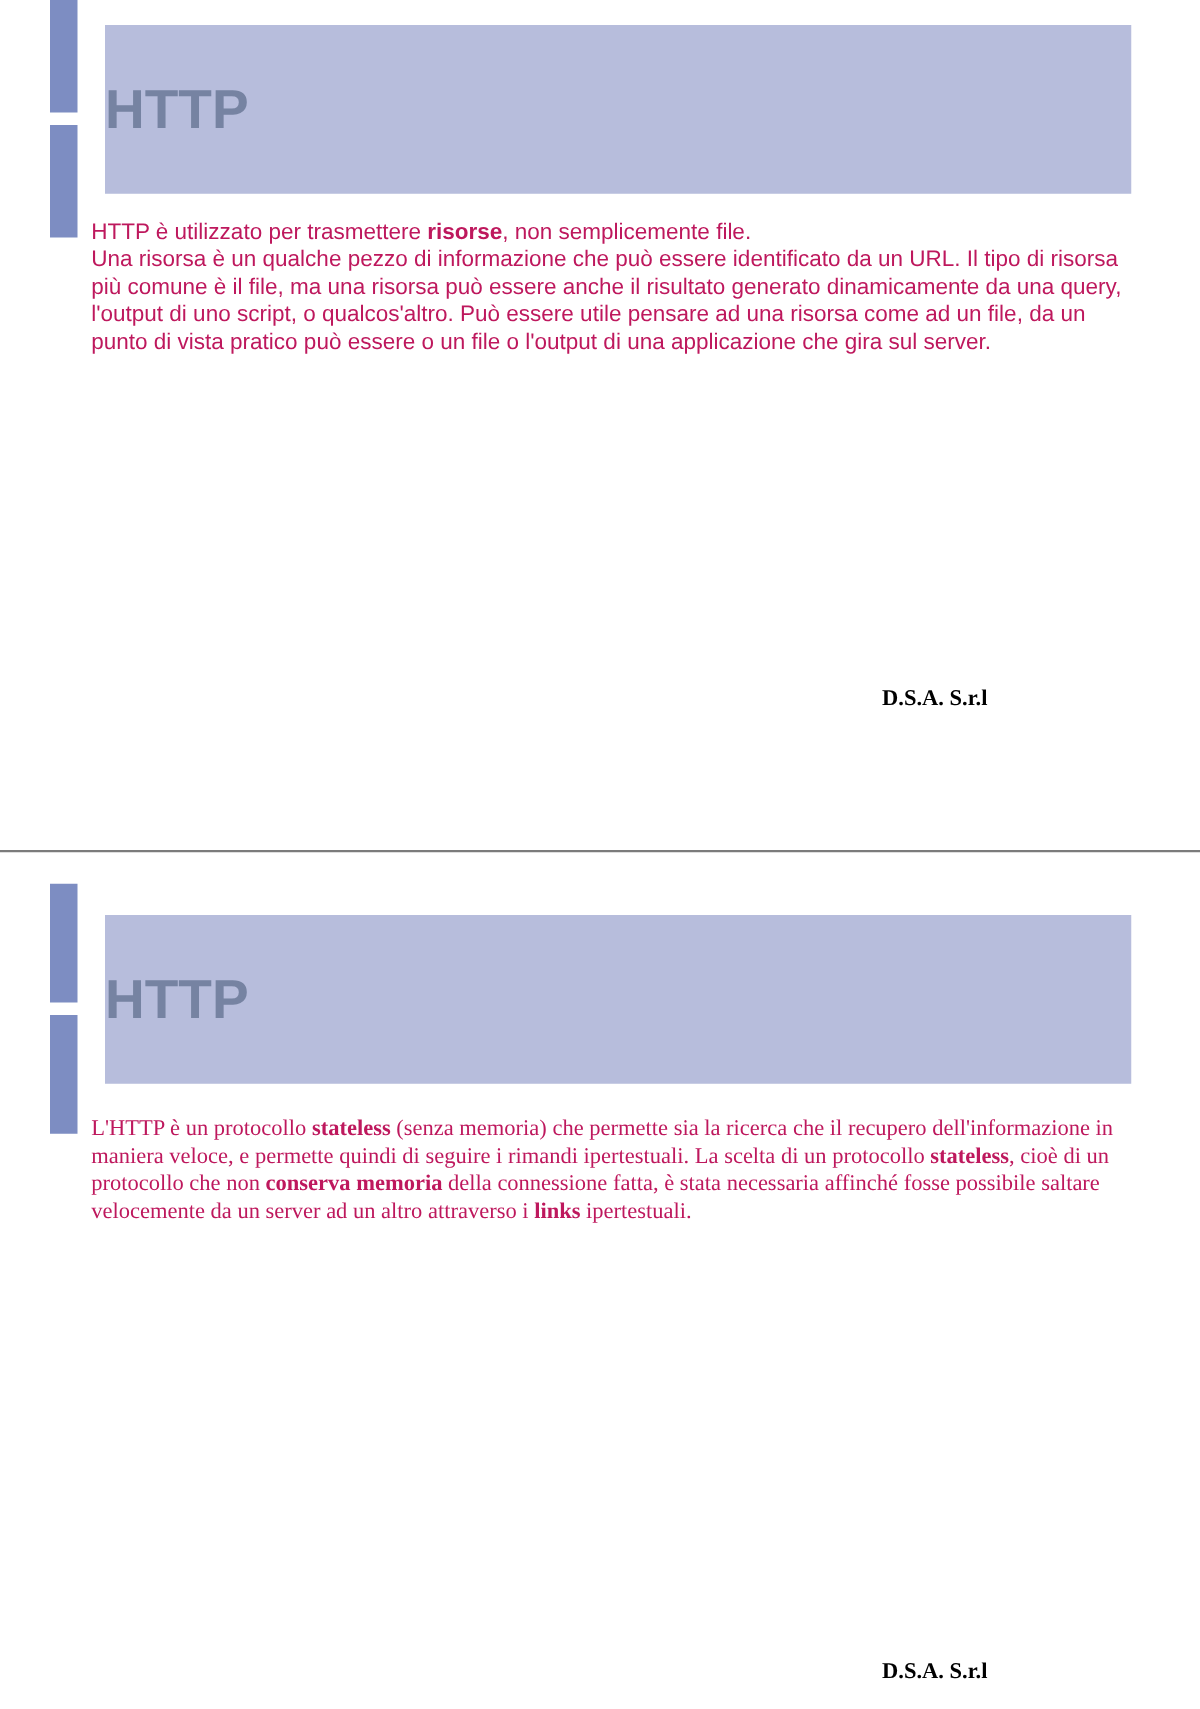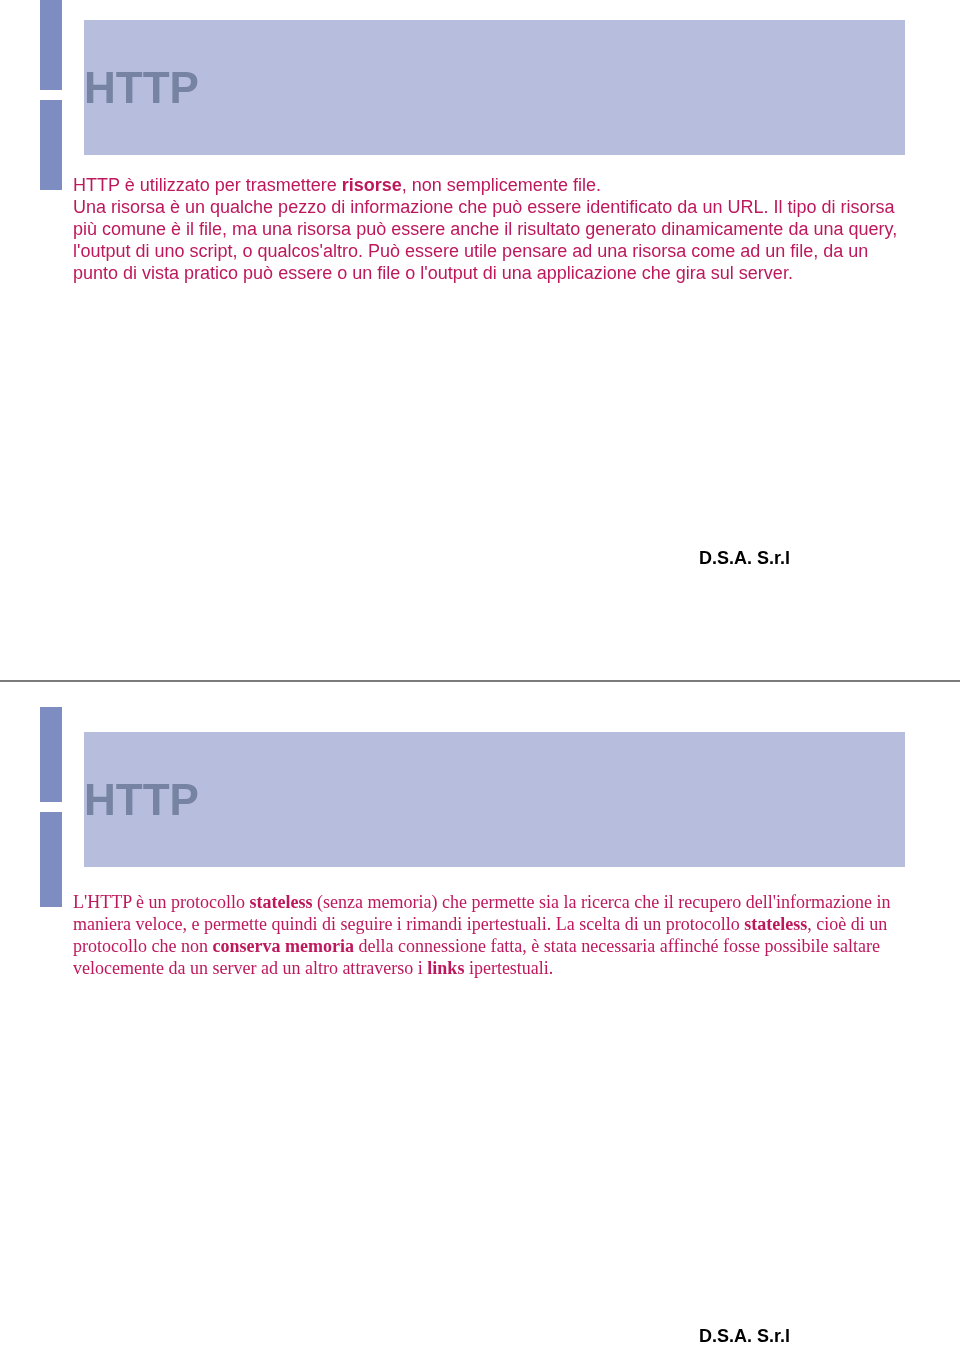--- a/index.html
+++ b/index.html
@@ -50,21 +50,21 @@
     font-size: 18px;
     line-height: 1.22;
     color: #be185d;
     font-family: Verdana, Geneva, sans-serif;
   }
   .slide1 .content { top: 175px; }
   .slide2 .content { top: 210px; font-family: Liberation Serif, serif; }
   .content b { font-weight: bold; }
   .footer-right {
     position: absolute;
-    font-family: Liberation Sans, sans-serif;
+    font-family: Liberation Serif, serif;
     font-weight: bold;
     font-size: 18px;
     color: #000000;
   }
   .slide1 .footer-right { right: 170px; bottom: 111px; }
   .slide2 .footer-right { right: 170px; bottom: 22px; }
   .divider {
     width: 960px;
     height: 2px;
     background: #7b7b7b;

